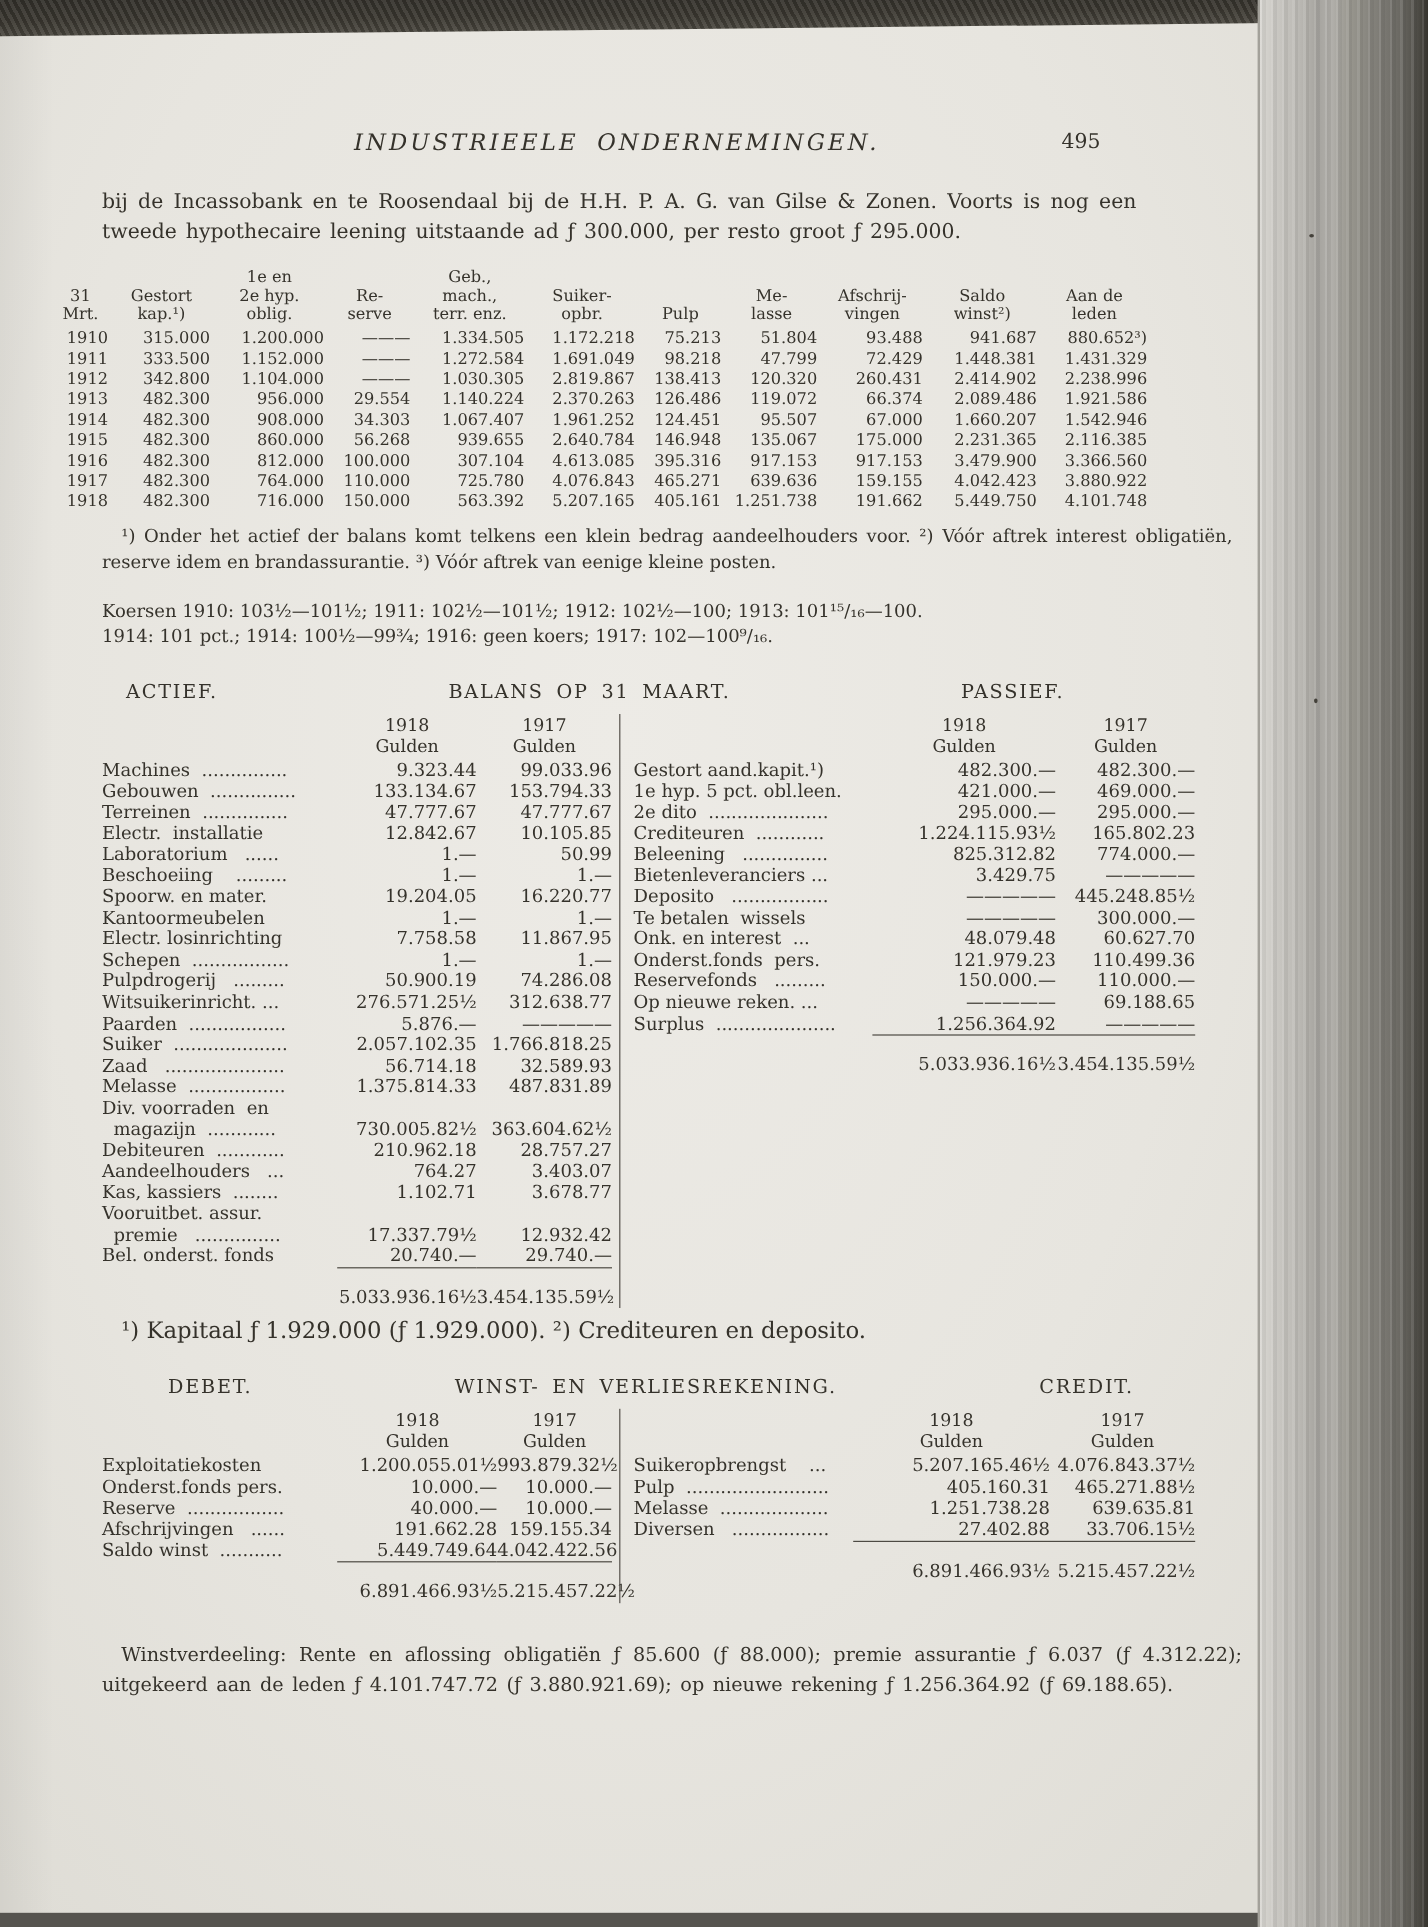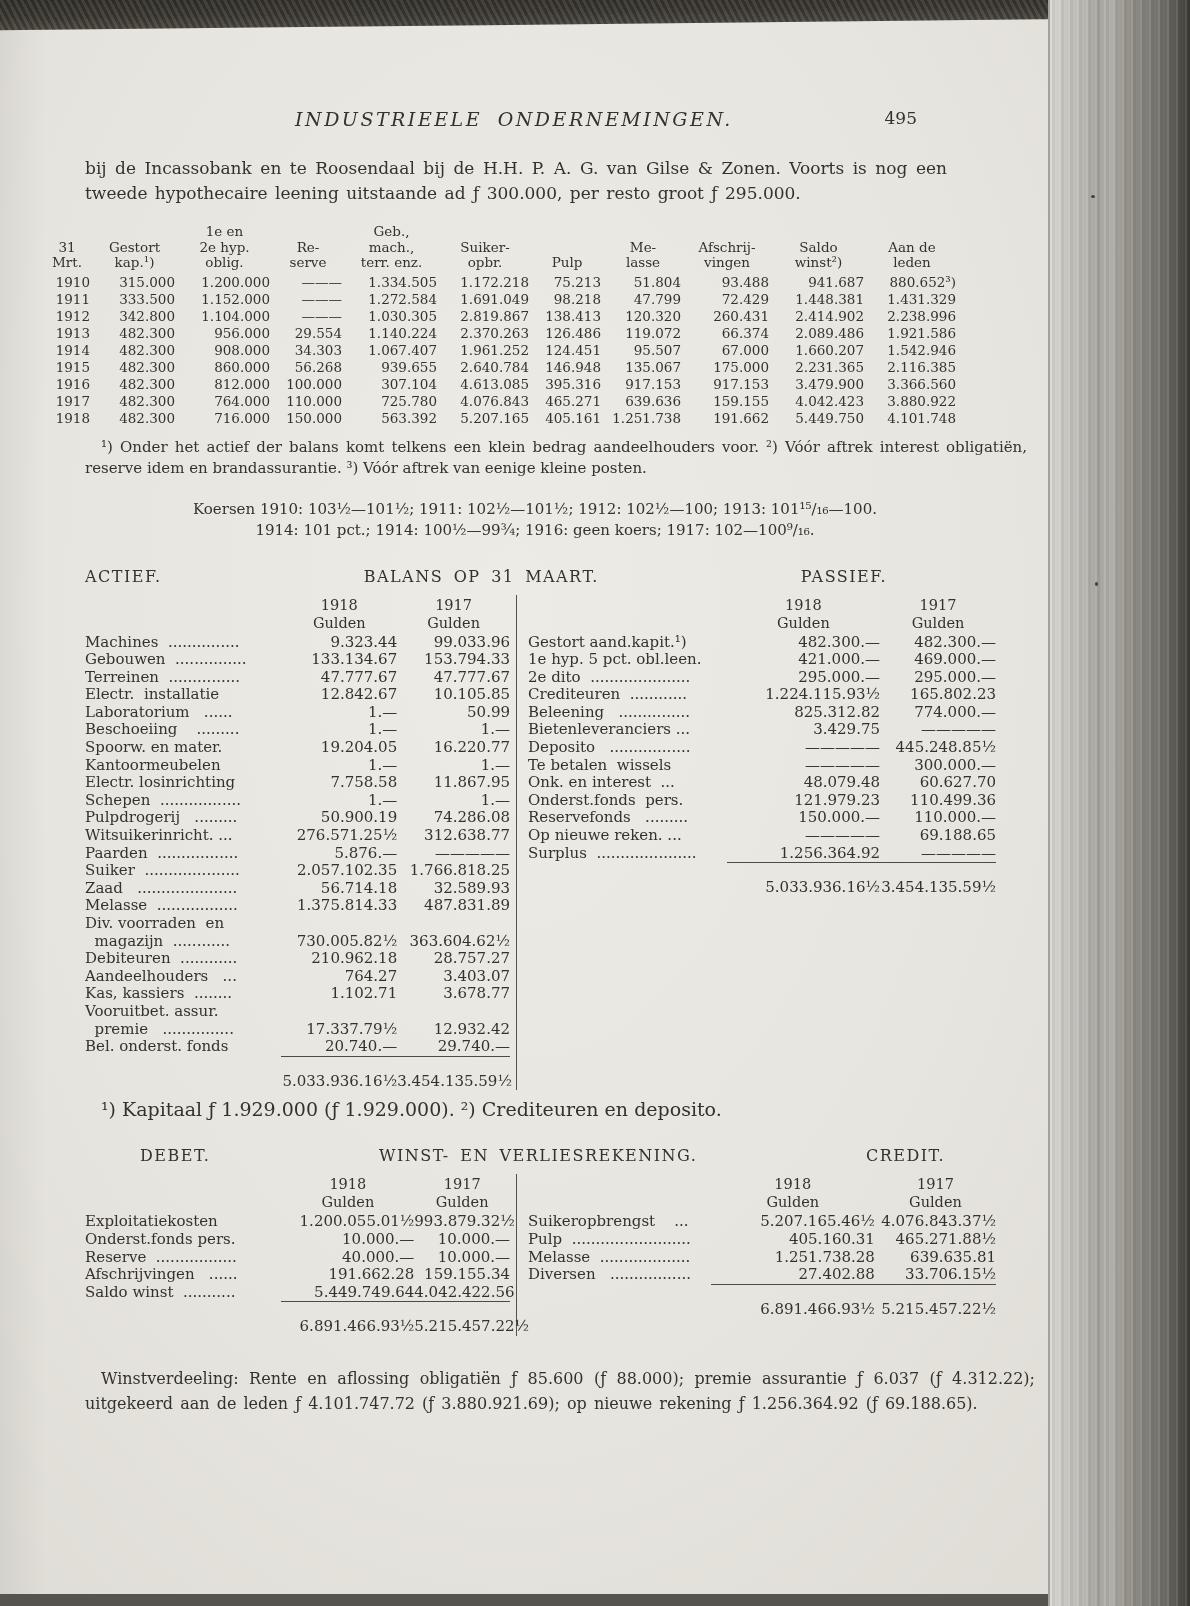--- a/index.html
+++ b/index.html
@@ -36,23 +36,23 @@
     position:absolute;left:210px;font-style:italic;font-size:19px;
     letter-spacing:2.5px;word-spacing:7px;
   }
   .page-head .pageno{position:absolute;right:118px;font-size:17px;}
   .intro{margin:24px 0 0 0;width:862px;font-size:17px;line-height:25px;text-align:justify;word-spacing:2px;}
   table{border-collapse:collapse;}
   .overview{margin:18px 0 0 -45px;width:916px;table-layout:fixed;font-size:13.5px;}
   .overview td{text-align:right;white-space:pre-line;padding:0 0 0 4px;line-height:17px;}
   .overview thead td{text-align:center;vertical-align:bottom;line-height:15.5px;padding-bottom:3px;}
   .footnotes{margin:10px 0 0 0;width:942px;font-size:15px;line-height:21.5px;text-align:justify;text-indent:16px;}
-  .koersen{margin:19px 0 0 0;width:900px;text-align:center;font-size:15px;line-height:21px;}
+  .koersen{margin:19px 0 0 0;width:900px;font-size:15px;line-height:21px;}
   .sect-head{display:flex;justify-content:space-between;margin-top:26px;font-size:16px;letter-spacing:1.5px;word-spacing:4px;height:22px;}
-  .sect-head .sh-left{}
+  .sect-head .sh-left{margin-left:20px;}
   .sect-head .sh-right{margin-right:148px;}
   .pnl-head .sh-left{margin-left:55px;}
   .pnl-head .sh-right{margin-right:90px;}
   .two-col{display:flex;margin-top:6px;align-items:flex-start;}
   .col-l{width:425px;border-right:1px solid #55524b;padding-right:6px;}
   .col-r{width:468px;padding-left:11px;}
   .bal{width:100%;font-size:15px;table-layout:fixed;}
   .bal th{font-weight:normal;white-space:pre-line;text-align:center;line-height:18px;padding-bottom:2px;font-size:14.5px;}
   .bal td{text-align:right;line-height:17.6px;padding:0;}
   .bal td:first-child{text-align:left;white-space:pre;}

